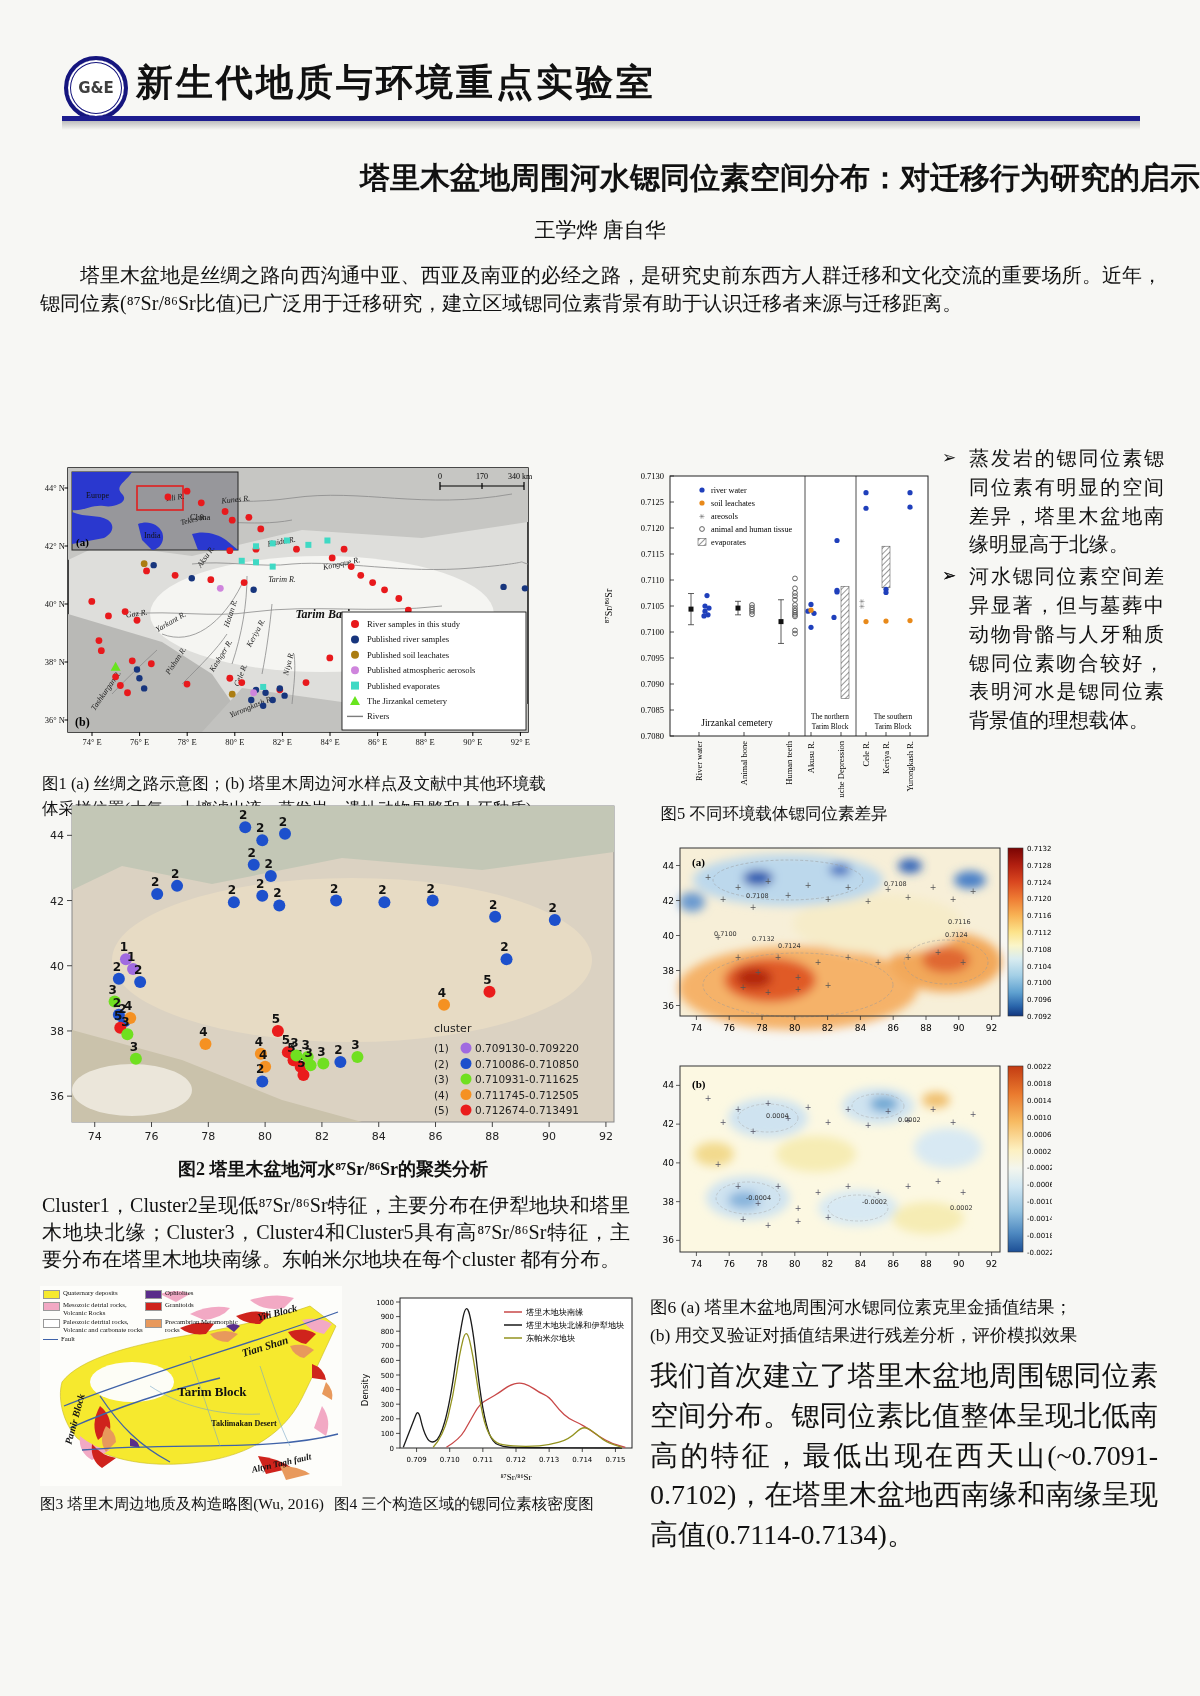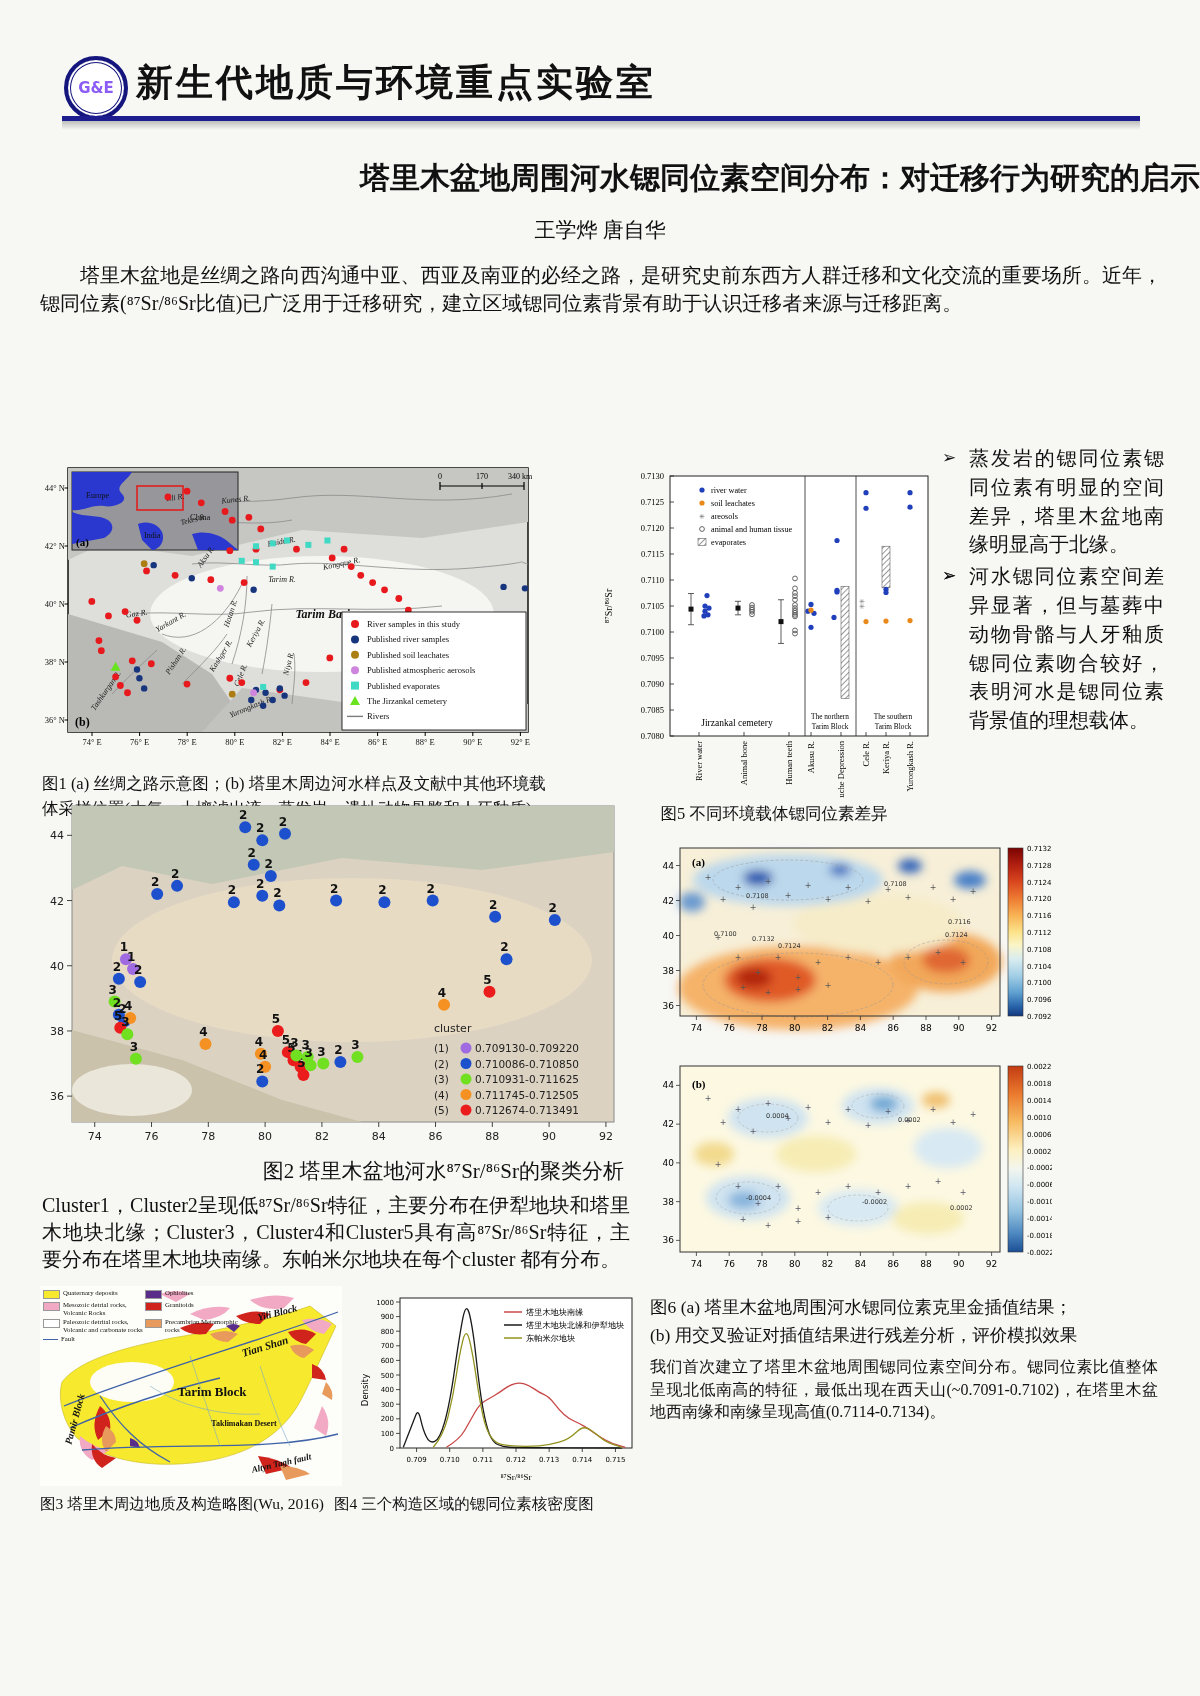--- a/index.html
+++ b/index.html
@@ -1,21 +1,21 @@
 <!DOCTYPE html>
 <html><head>
 <meta charset="utf-8">
 <style>
   html,body{margin:0;padding:0;background:#ececea;}
   #poster{position:relative;width:1200px;height:1696px;background:#f7f7f4;overflow:hidden;
           font-family:"Liberation Serif","DejaVu Serif",serif;color:#111;}
   
   .logo{position:absolute;left:64px;top:56px;width:56px;height:56px;border-radius:50%;
         border:4px solid #15157e;background:#fff;display:flex;align-items:center;justify-content:center;
-        color:#8b5cf6;font-weight:bold;font-size:15px;font-family:"DejaVu Sans",sans-serif;box-shadow:inset 0 0 0 2px #fff, inset 0 0 0 3px #15157e;}
+        color:#404040;font-weight:bold;font-size:15px;font-family:"DejaVu Sans",sans-serif;box-shadow:inset 0 0 0 2px #fff, inset 0 0 0 3px #15157e;}
   .lab-name{position:absolute;left:136px;top:58px;font-size:37px;font-weight:bold;letter-spacing:3px;}
   .hrule{position:absolute;left:62px;top:116px;width:1078px;height:5px;background:#1d1d8f;}
   .hshadow{position:absolute;left:62px;top:121px;width:1078px;height:9px;
            background:linear-gradient(#bdbdbd,rgba(255,255,255,0));}
   .title{position:absolute;left:0;top:158px;width:1200px;text-align:right;font-size:30px;font-weight:bold;}
   .authors{position:absolute;left:0;top:216px;width:1200px;text-align:center;font-size:21px;}
   .para{position:absolute;font-size:20px;line-height:1.38;text-align:justify;text-indent:2em;margin:0;}
   .p1{left:40px;top:262px;width:1122px;}
   .p2{left:40px;top:332px;width:1122px;}
   .cap{position:absolute;font-size:16.5px;line-height:1.5;}
@@ -27,21 +27,21 @@
   .bullet{position:relative;padding-left:27px;font-size:20px;line-height:1.44;text-align:justify;margin-bottom:3px;}
   .bullet .bm{position:absolute;left:0;top:1px;font-size:17px;font-family:"DejaVu Sans",sans-serif;}
   
   #f3-legend{position:absolute;left:3px;top:3px;width:196px;display:grid;grid-template-columns:100px 94px;
              grid-auto-rows:min-content;gap:2px 2px;font-size:6.8px;line-height:1.12;
              font-family:"Liberation Serif","DejaVu Serif",serif;}
   .f3item{display:flex;align-items:flex-start;}
   .f3sw{width:15px;height:7px;margin-right:3px;margin-top:1px;flex:0 0 auto;border:0.5px solid #999;}
   .f3line{width:15px;height:0;border-top:1.6px solid #3f62a8;margin-right:3px;margin-top:4px;flex:0 0 auto;}
   .cluster-text{position:absolute;left:42px;top:1192px;width:588px;font-size:20px;line-height:1.36;text-align:justify;margin:0;}
-  .conclusion{position:absolute;left:650px;top:1356px;width:508px;font-size:16px;line-height:1.42;text-align:justify;margin:0;}
+  .conclusion{position:absolute;left:650px;top:1356px;width:508px;font-size:28px;line-height:1.42;text-align:justify;margin:0;}
   .fig6cap{position:absolute;left:650px;width:500px;font-size:17.5px;line-height:1.5;}
 </style>
 </head>
 <body>
 
 <div id="poster">
 
   <div class="logo">
       <span>G&amp;E</span>
     </div>
@@ -524,21 +524,21 @@
           <text x="22" y="104.53999999999996" font-size="11" text-anchor="end" class="sans" fill="#222">42</text>
           <line x1="25" y1="165.73999999999995" x2="30" y2="165.73999999999995" stroke="#444" stroke-width="1"></line>
           <text x="22" y="169.73999999999995" font-size="11" text-anchor="end" class="sans" fill="#222">40</text>
           <line x1="25" y1="230.93999999999997" x2="30" y2="230.93999999999997" stroke="#444" stroke-width="1"></line>
           <text x="22" y="234.93999999999997" font-size="11" text-anchor="end" class="sans" fill="#222">38</text>
           <line x1="25" y1="296.14" x2="30" y2="296.14" stroke="#444" stroke-width="1"></line>
           <text x="22" y="300.14" font-size="11" text-anchor="end" class="sans" fill="#222">36</text>
         </g>
     </svg>
   </div>
-  <div class="cap" style="left:42px;top:1156px;width:582px;text-align:right;font-size:21px;">图2 塔里木盆地河水⁸⁷Sr/⁸⁶Sr的聚类分析</div>
+  <div class="cap" style="left:42px;top:1156px;width:582px;text-align:center;font-size:18px;font-weight:bold;">图2 塔里木盆地河水⁸⁷Sr/⁸⁶Sr的聚类分析</div>
 
   <p class="cluster-text">Cluster1，Cluster2呈现低⁸⁷Sr/⁸⁶Sr特征，主要分布在伊犁地块和塔里木地块北缘；Cluster3，Cluster4和Cluster5具有高⁸⁷Sr/⁸⁶Sr特征，主要分布在塔里木地块南缘。东帕米尔地块在每个cluster 都有分布。</p>
 
   <div class="figbox" style="left:40px;top:1286px;width:302px;height:200px;">
     <svg id="svg-f3" width="302" height="200">
       <rect x="0" y="0" width="302" height="200" fill="#fdfdfa"></rect>
       <path d="M22,96 C40,72 92,60 132,52 C192,42 242,30 270,20 L296,40 C282,70 272,92 262,112 C242,152 202,172 152,177 C102,182 62,172 37,152 C24,138 17,114 22,96 Z" fill="#f6e92e" stroke="#c8b820" stroke-width="0.6"></path>
       <ellipse cx="92" cy="96" rx="42" ry="20" fill="#fdfdf6"></ellipse>
       <g fill="#f2a9c4">
         <path d="M150,28 q20,-10 40,-6 q-8,10 -26,12 Z"></path>

